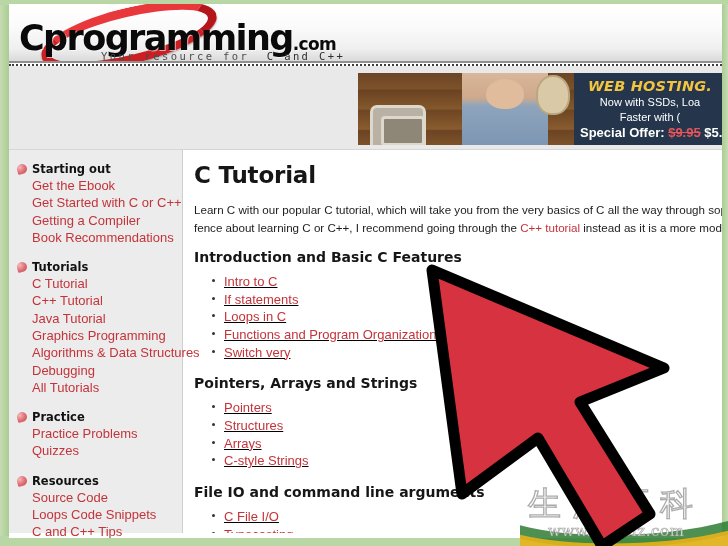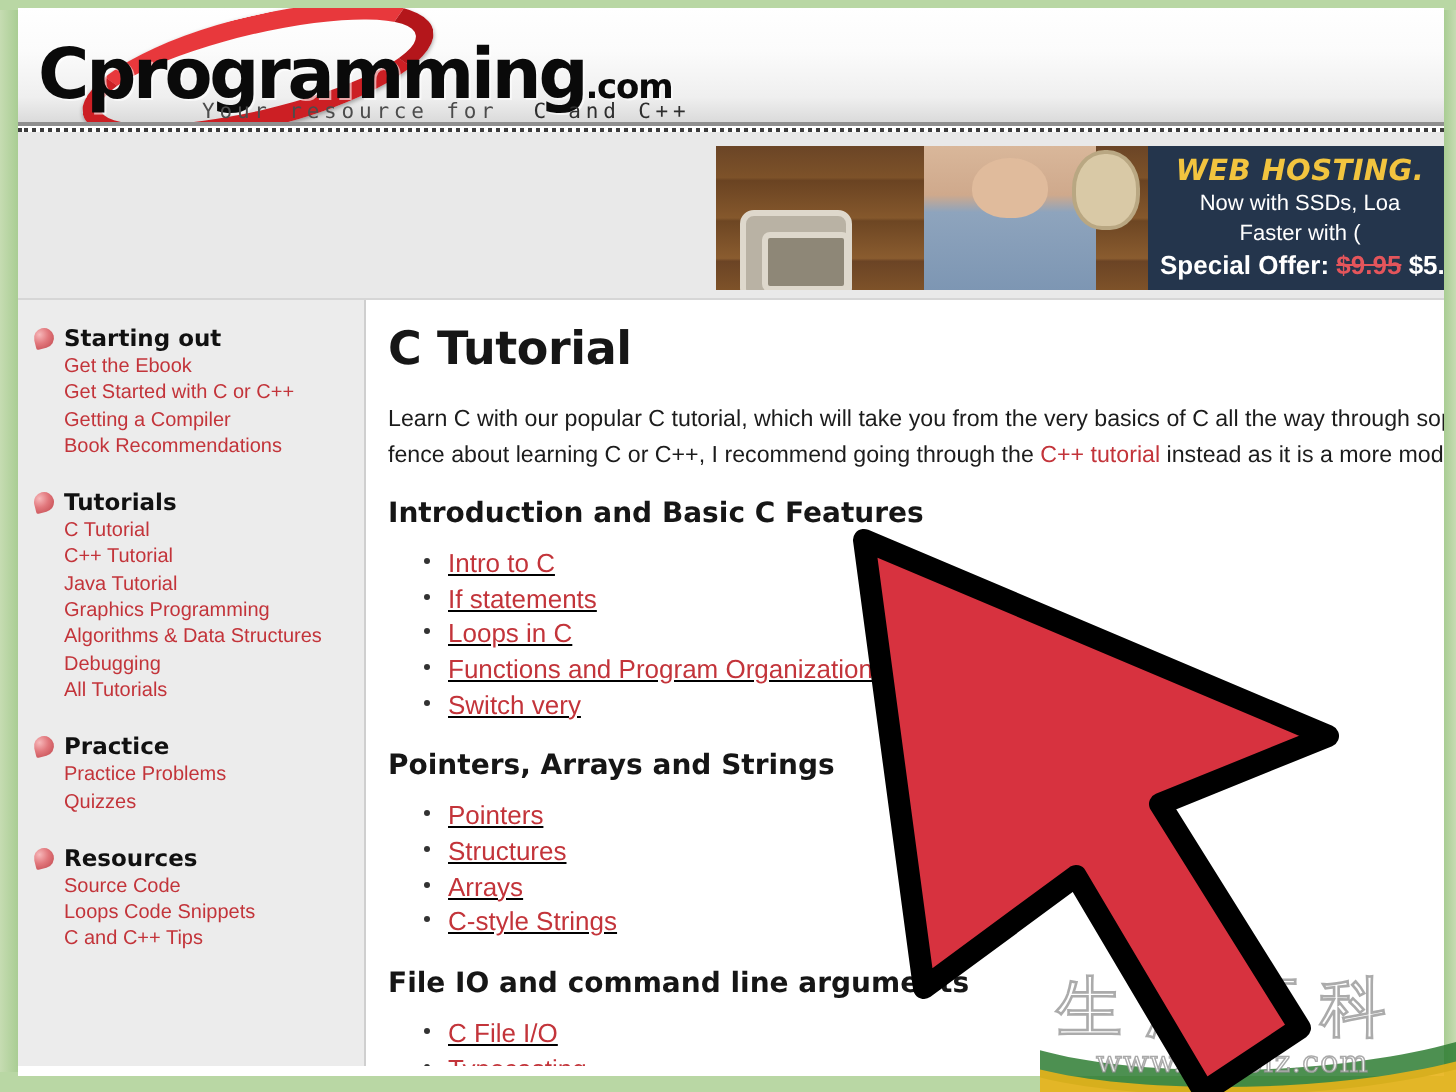--- a/index.html
+++ b/index.html
@@ -201,21 +201,21 @@
   .orb {
     width: 10px; height: 10px;
     margin-right: 5px;
     flex: none;
     border-radius: 50% 50% 50% 10%;
     background: radial-gradient(circle at 32% 28%, #f7b9bb 0%, #e2787d 45%, #c0464c 100%);
     transform: rotate(-14deg);
   }
   .side-link {
     display: block;
-    font-size: 10px;
+    font-size: 13px;
     color: #c3343a;
     text-decoration: none;
     line-height: 1.33;
     padding-left: 15px;
     white-space: nowrap;
   }
 
   .content {
     flex: 1;
     padding: 12px 0 0 11px;

